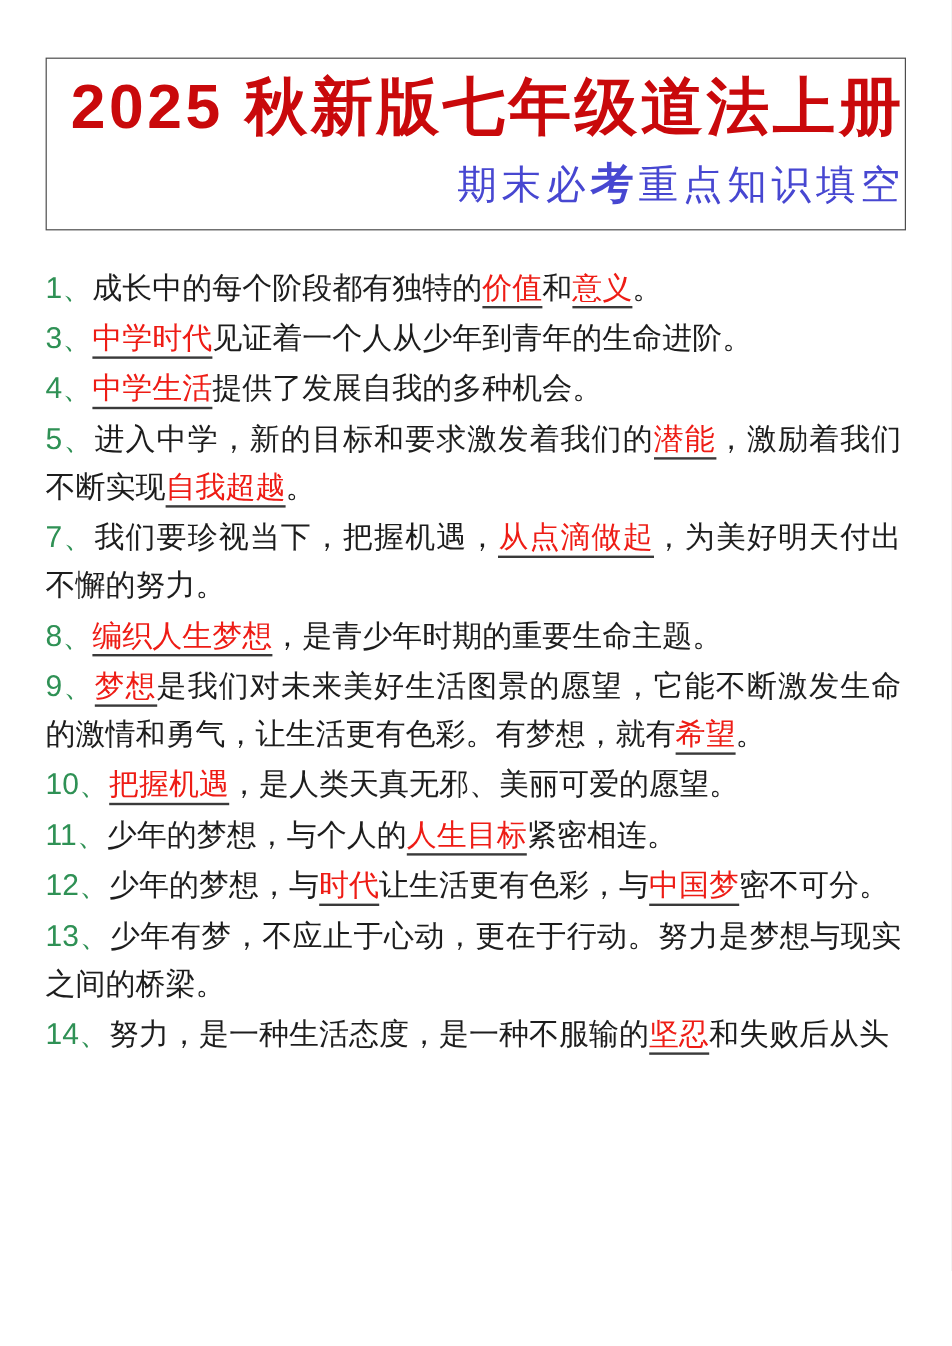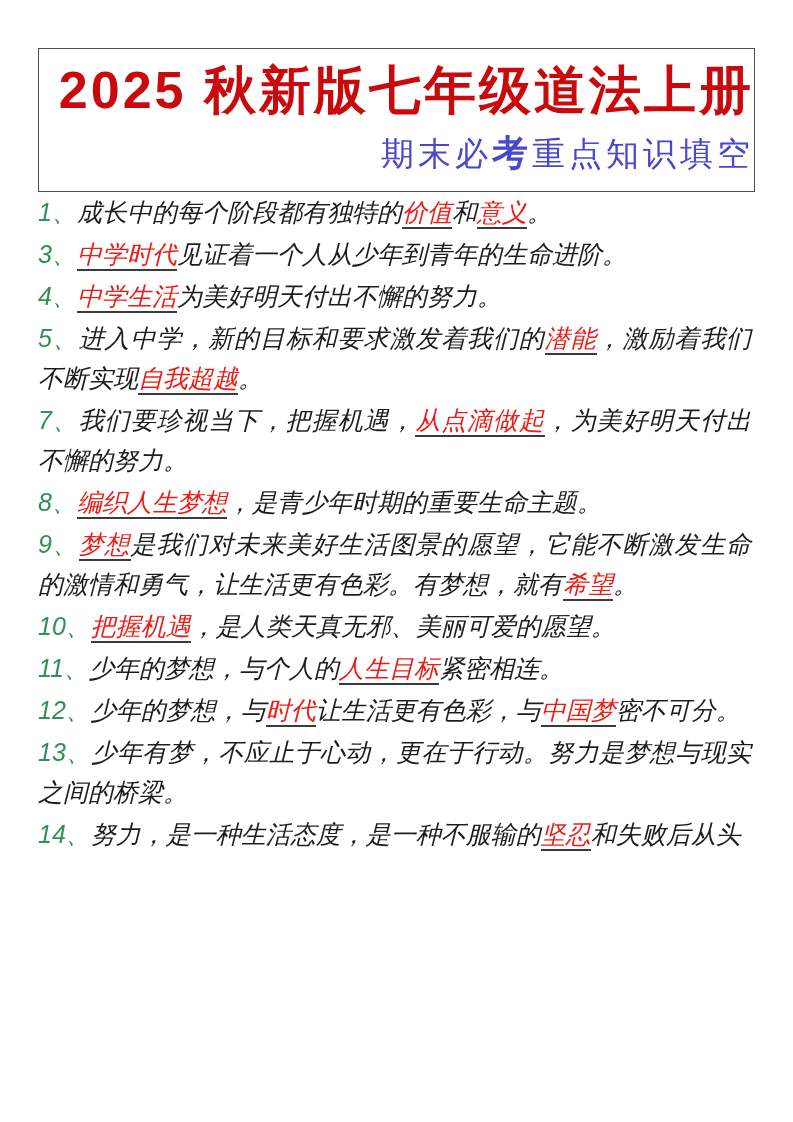--- a/index.html
+++ b/index.html
@@ -41,25 +41,25 @@
     font-size:33px;
     letter-spacing:4px;
     line-height:48px;
     margin-top:6px;
   }
   .subtitle .kao{
     font-weight:bold;
     font-size:36px;
   }
   .list{
+    margin-top:28px;
     padding:0 42px 0 38px;
     color:var(--body-text);
     font-size:25px;
     text-align:justify;
-    font-style:italic;
   }
   .item{
     line-height:40px;
     margin:0 0 2px 0;
   }
   .num{
     color:var(--number-green);
   }
   .fill{
     color:var(--keyword-red);
@@ -75,21 +75,21 @@
 <body>
 
 <div class="page">
   <div class="header-box">
     <div class="title">2025 秋新版七年级道法上册</div>
     <div class="subtitle"><span>期末必</span><span class="kao">考</span><span>重点知识填空</span></div>
   </div>
   <div class="list" id="list">
       <p class="item"><span class="num">1、</span><span class="seg">成长中的每个阶段都有独特的</span><span class="fill">价值</span><span class="seg">和</span><span class="fill">意义</span><span class="seg">。</span></p>
       <p class="item"><span class="num">3、</span><span class="fill">中学时代</span><span class="seg">见证着一个人从少年到青年的生命进阶。</span></p>
-      <p class="item"><span class="num">4、</span><span class="fill">中学生活</span><span class="seg">为美好明天付出不懈的努力。</span></p>
+      <p class="item"><span class="num">4、</span><span class="fill">中学生活</span><span class="seg">提供了发展自我的多种机会。</span></p>
       <p class="item"><span class="num">5、</span><span class="seg">进入中学，新的目标和要求激发着我们的</span><span class="fill">潜能</span><span class="seg">，激励着我们不断实现</span><span class="fill">自我超越</span><span class="seg">。</span></p>
       <p class="item"><span class="num">7、</span><span class="seg">我们要珍视当下，把握机遇，</span><span class="fill">从点滴做起</span><span class="seg">，为美好明天付出不懈的努力。</span></p>
       <p class="item"><span class="num">8、</span><span class="fill">编织人生梦想</span><span class="seg">，是青少年时期的重要生命主题。</span></p>
       <p class="item"><span class="num">9、</span><span class="fill">梦想</span><span class="seg">是我们对未来美好生活图景的愿望，它能不断激发生命的激情和勇气，让生活更有色彩。有梦想，就有</span><span class="fill">希望</span><span class="seg">。</span></p>
       <p class="item"><span class="num">10、</span><span class="fill">把握机遇</span><span class="seg">，是人类天真无邪、美丽可爱的愿望。</span></p>
       <p class="item"><span class="num">11、</span><span class="seg">少年的梦想，与个人的</span><span class="fill">人生目标</span><span class="seg">紧密相连。</span></p>
       <p class="item"><span class="num">12、</span><span class="seg">少年的梦想，与</span><span class="fill">时代</span><span class="seg">让生活更有色彩，与</span><span class="fill">中国梦</span><span class="seg">密不可分。</span></p>
       <p class="item"><span class="num">13、</span><span class="seg">少年有梦，不应止于心动，更在于行动。努力是梦想与现实之间的桥梁。</span></p>
       <p class="item"><span class="num">14、</span><span class="seg">努力，是一种生活态度，是一种不服输的</span><span class="fill">坚忍</span><span class="seg">和失败后从头</span></p>
     </div>

